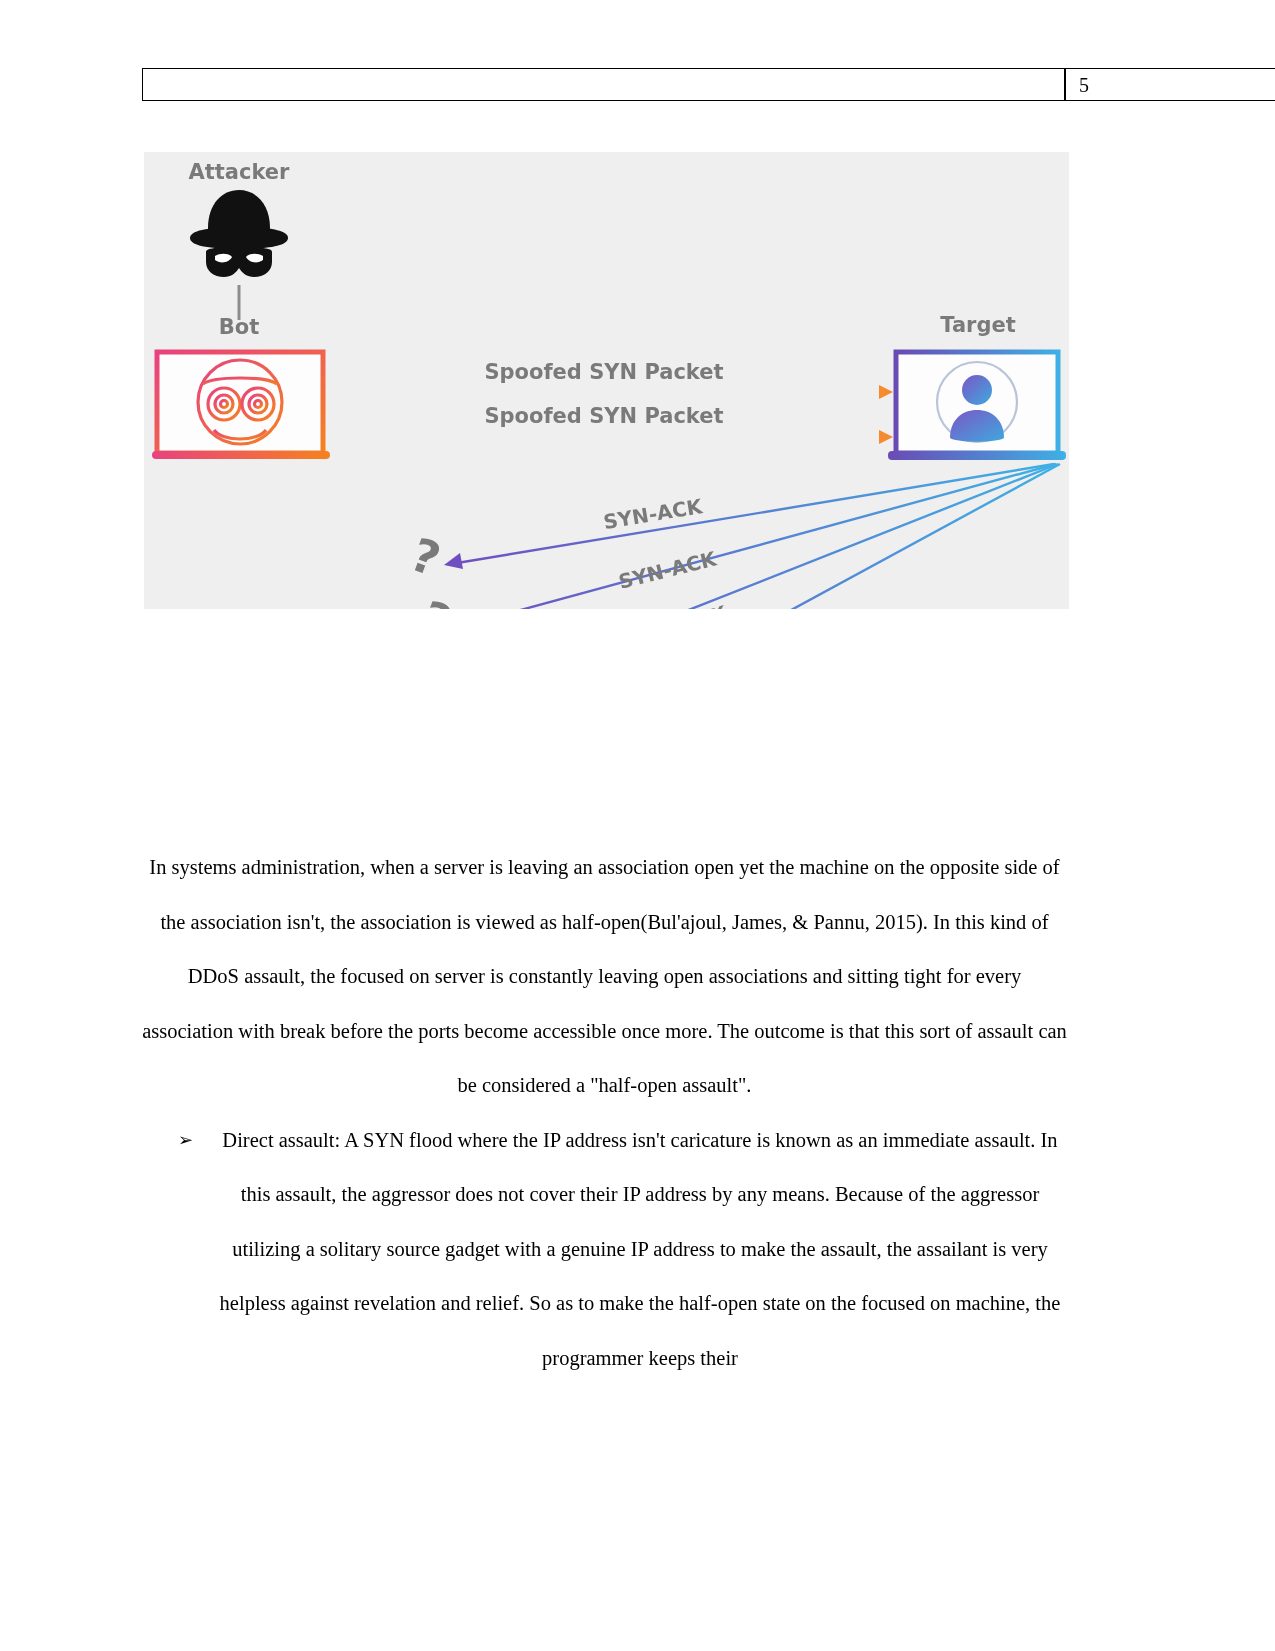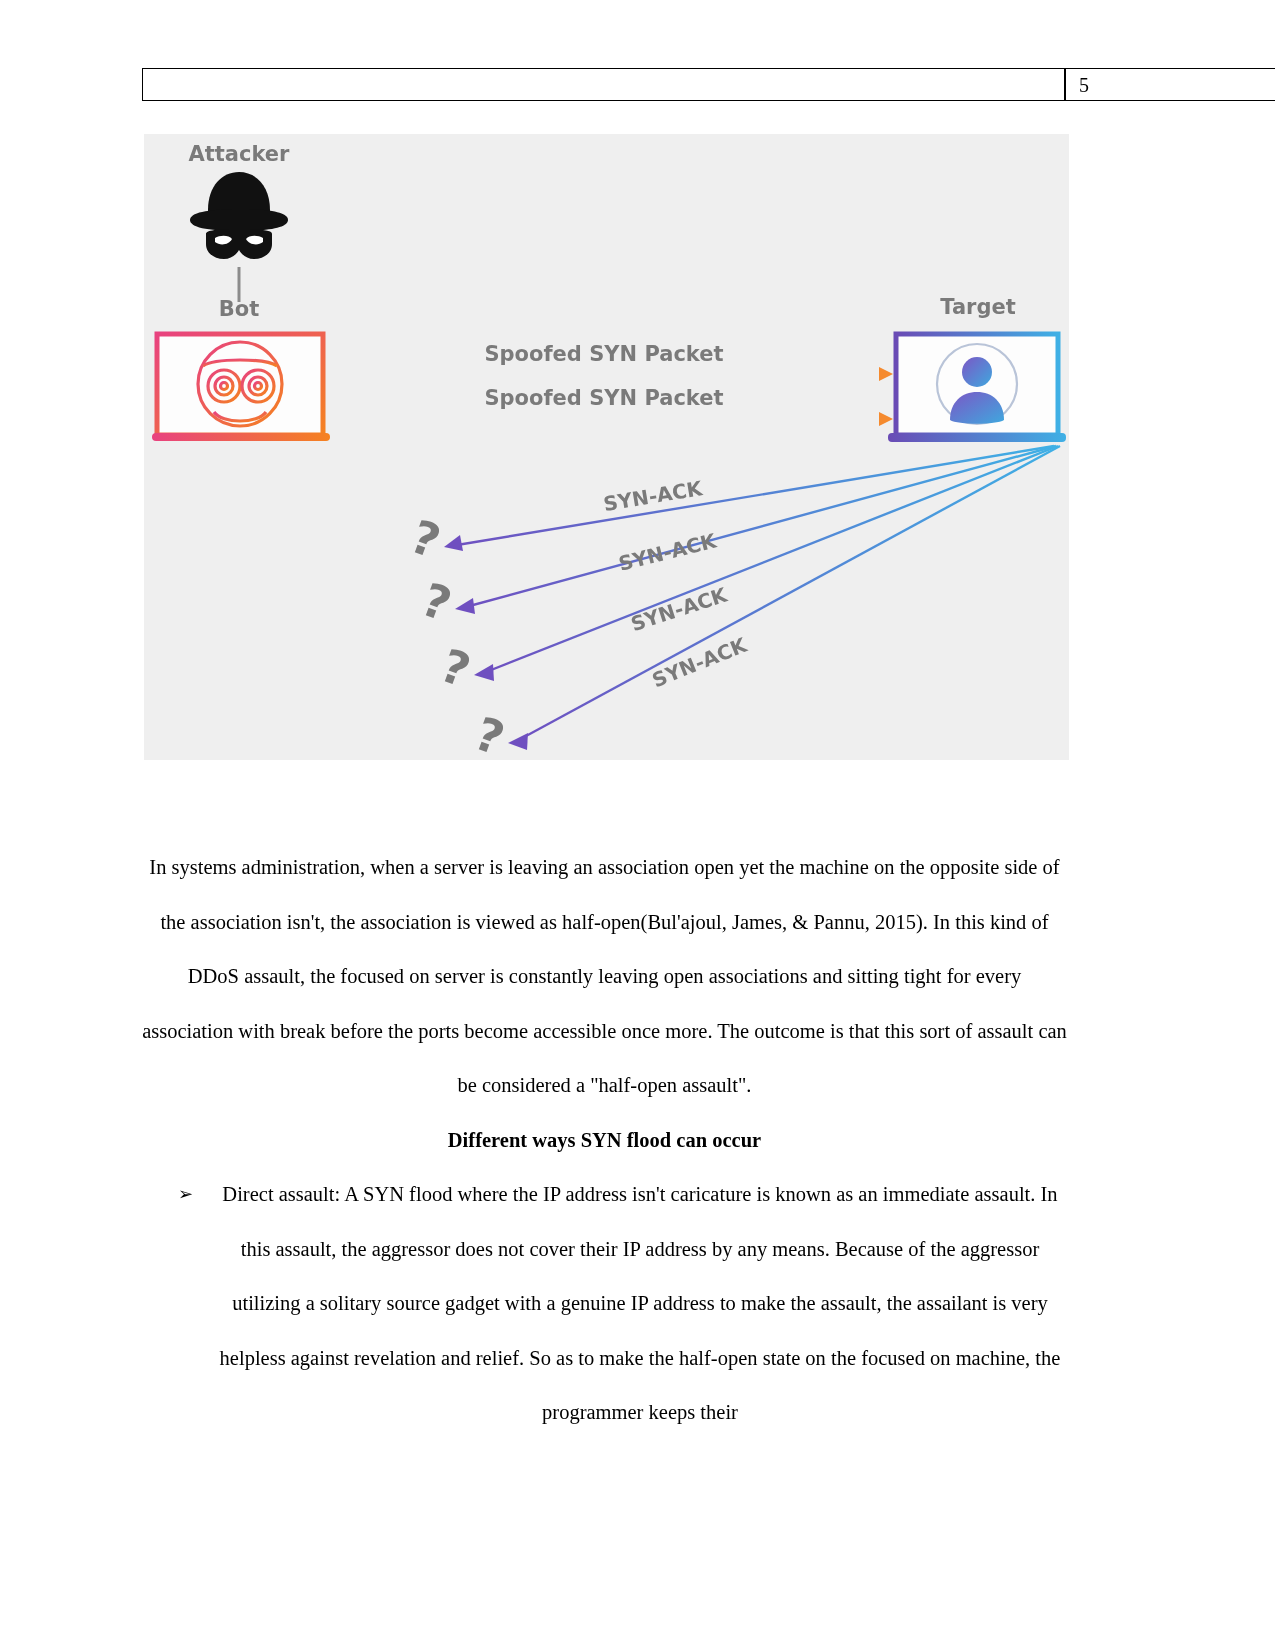--- a/index.html
+++ b/index.html
@@ -48,23 +48,23 @@
     align-items: center;
     padding-left: 13px;
     font-size: 20px;
     line-height: 1;
   }
 
   
   .figure {
     position: absolute;
     left: 144px;
-    top: 134px;
+    top: 152px;
     width: 925px;
-    height: 626px;
+    height: 457px;
     background: #efefef;
     overflow: hidden;
   }
   .figure svg { display: block; }
 
   
   .body-text {
     position: absolute;
     left: 142px;
     top: 840px;
@@ -229,21 +229,20 @@
 
       <text x="276" y="420" font-family="DejaVu Sans, sans-serif" font-size="46" font-weight="bold" fill="#7a7a7a" text-anchor="middle" transform="rotate(20 276 420)">?</text>
       <text x="287" y="483" font-family="DejaVu Sans, sans-serif" font-size="46" font-weight="bold" fill="#7a7a7a" text-anchor="middle" transform="rotate(20 287 483)">?</text>
       <text x="306" y="549" font-family="DejaVu Sans, sans-serif" font-size="46" font-weight="bold" fill="#7a7a7a" text-anchor="middle" transform="rotate(20 306 549)">?</text>
       <text x="340" y="617" font-family="DejaVu Sans, sans-serif" font-size="46" font-weight="bold" fill="#7a7a7a" text-anchor="middle" transform="rotate(20 340 617)">?</text>
     </svg>
   </div>
 
   <div class="body-text">
     <p class="para">In systems administration, when a server is leaving an association open yet the machine on the opposite side of the association isn't, the association is viewed as half-open(Bul'ajoul, James, &amp; Pannu, 2015). In this kind of DDoS assault, the focused on server is constantly leaving open associations and sitting tight for every association with break before the ports become accessible once more. The outcome is that this sort of assault can be considered a "half-open assault".</p>
-    <p class="heading">Different ways SYN flood can occur</p>
     <ul class="bullet-list">
       <li class="bullet-item">
         <span class="bullet-marker">➢</span>
         <span>Direct assault: A SYN flood where the IP address isn't caricature is known as an immediate assault. In this assault, the aggressor does not cover their IP address by any means. Because of the aggressor utilizing a solitary source gadget with a genuine IP address to make the assault, the assailant is very helpless against revelation and relief. So as to make the half-open state on the focused on machine, the programmer keeps their</span>
       </li>
     </ul>
   </div>
 
 </div>
 

